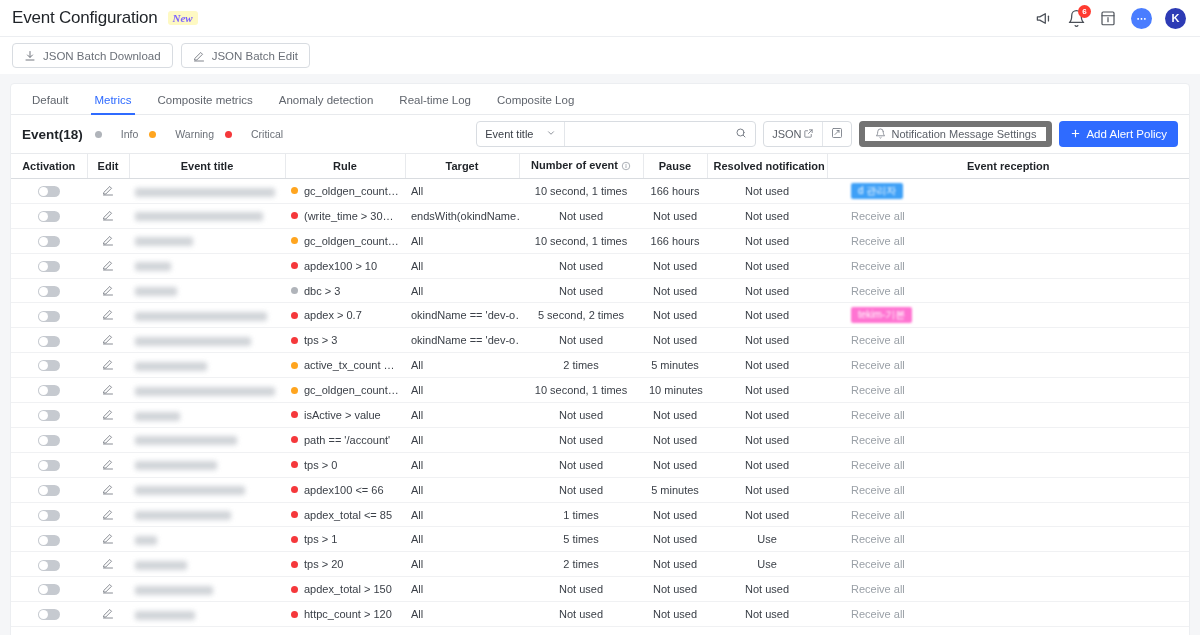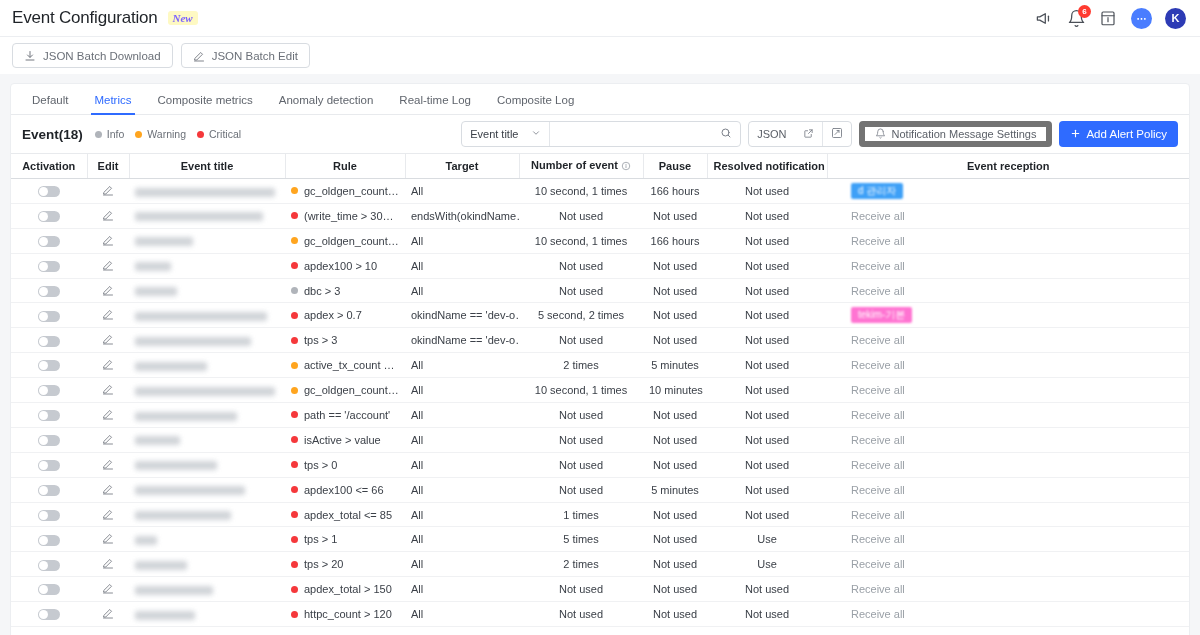--- a/index.html
+++ b/index.html
@@ -133,21 +133,21 @@
     padding: 0 11px;
   }
   .event-count {
     font-size: 13.5px;
     font-weight: bold;
     color: #1f2328;
     margin-right: 12px;
     text-align: center;
   }
   .legend { display: flex; align-items: center; gap: 11px; }
-  .legend-item { display: flex; align-items: center; gap: 5px; font-size: 10.5px; color: #6b7078; }
+  .legend-item { display: flex; align-items: center; gap: 19px; font-size: 10.5px; color: #6b7078; }
   .dot { width: 7px; height: 7px; border-radius: 50%; display:inline-block; }
   .toolbar-right { margin-left: auto; display: flex; align-items: center; gap: 7px; }
 
   .select-search {
     display: flex; align-items: center;
     height: 26px;
     border: 1px solid #d8dce1;
     border-radius: 4px;
     overflow: hidden;
     background: #fff;
@@ -168,21 +168,21 @@
   .srch-part input {
     flex: 1; border: none; outline: none;
     font-size: 11px; font-family: inherit; color: #3b4048;
     background: transparent;
   }
   .seg {
     display: flex; height: 26px;
     border: 1px solid #d8dce1; border-radius: 4px; overflow: hidden; background: #fff;
   }
   .seg-btn {
-    display: flex; align-items: center; gap: 16px;
+    display: flex; align-items: center; gap: 1px;
     padding: 0 8px; font-size: 11px; color: #5a5f67; cursor: pointer;
   }
   .seg-btn + .seg-btn { border-left: 1px solid #e3e6ea; }
   .notif-btn {
     height: 26px; border: 6px solid #737373; border-radius: 4px; background: #fff;
     display: flex; align-items: center; gap: 6px; padding: 0 10px;
     font-size: 11px; color: #5a5f67; cursor: pointer; white-space: nowrap;
   }
   .primary-btn {
     height: 26px; border: none; border-radius: 4px;
@@ -622,46 +622,46 @@
           <td class="c-recv">
             <span class="recv-wrap" style="display:block;text-align:left;padding-left:18px"><span class="recv-plain">Receive all</span></span>
           </td>
         </tr>
         <tr>
           <td class="c-act"><span class="toggle"></span></td>
           <td class="c-edit"><span class="edit-ico"><svg width="12" height="12" viewBox="0 0 24 24" fill="none" stroke="currentColor" stroke-width="1.6" stroke-linecap="round" stroke-linejoin="round">
                 <path d="M4 16.5 15.5 5l3.5 3.5L7.5 20H4z"></path>
                 <path d="M3 22h18"></path>
               </svg></span></td>
+          <td class="c-title"><span class="redacted" style="width:45px"></span></td>
+          <td class="c-rule">
+            <span class="rule-cell">
+              <i class="dot" style="background:#f5383b;flex:0 0 auto"></i>
+              <span class="rule-txt">isActive &gt; value</span>
+            </span>
+          </td>
+          <td class="c-target"><span>All</span></td>
+          <td class="c-num"><span>Not used</span></td>
+          <td class="c-pause"><span>Not used</span></td>
+          <td class="c-res"><span>Not used</span></td>
+          <td class="c-recv">
+            <span class="recv-wrap" style="display:block;text-align:left;padding-left:18px"><span class="recv-plain">Receive all</span></span>
+          </td>
+        </tr>
+        <tr>
+          <td class="c-act"><span class="toggle"></span></td>
+          <td class="c-edit"><span class="edit-ico"><svg width="12" height="12" viewBox="0 0 24 24" fill="none" stroke="currentColor" stroke-width="1.6" stroke-linecap="round" stroke-linejoin="round">
+                <path d="M4 16.5 15.5 5l3.5 3.5L7.5 20H4z"></path>
+                <path d="M3 22h18"></path>
+              </svg></span></td>
           <td class="c-title"><span class="redacted" style="width:102px"></span></td>
           <td class="c-rule">
             <span class="rule-cell">
               <i class="dot" style="background:#f5383b;flex:0 0 auto"></i>
               <span class="rule-txt">path == '/account'</span>
-            </span>
-          </td>
-          <td class="c-target"><span>All</span></td>
-          <td class="c-num"><span>Not used</span></td>
-          <td class="c-pause"><span>Not used</span></td>
-          <td class="c-res"><span>Not used</span></td>
-          <td class="c-recv">
-            <span class="recv-wrap" style="display:block;text-align:left;padding-left:18px"><span class="recv-plain">Receive all</span></span>
-          </td>
-        </tr>
-        <tr>
-          <td class="c-act"><span class="toggle"></span></td>
-          <td class="c-edit"><span class="edit-ico"><svg width="12" height="12" viewBox="0 0 24 24" fill="none" stroke="currentColor" stroke-width="1.6" stroke-linecap="round" stroke-linejoin="round">
-                <path d="M4 16.5 15.5 5l3.5 3.5L7.5 20H4z"></path>
-                <path d="M3 22h18"></path>
-              </svg></span></td>
-          <td class="c-title"><span class="redacted" style="width:45px"></span></td>
-          <td class="c-rule">
-            <span class="rule-cell">
-              <i class="dot" style="background:#f5383b;flex:0 0 auto"></i>
-              <span class="rule-txt">isActive &gt; value</span>
             </span>
           </td>
           <td class="c-target"><span>All</span></td>
           <td class="c-num"><span>Not used</span></td>
           <td class="c-pause"><span>Not used</span></td>
           <td class="c-res"><span>Not used</span></td>
           <td class="c-recv">
             <span class="recv-wrap" style="display:block;text-align:left;padding-left:18px"><span class="recv-plain">Receive all</span></span>
           </td>
         </tr>

